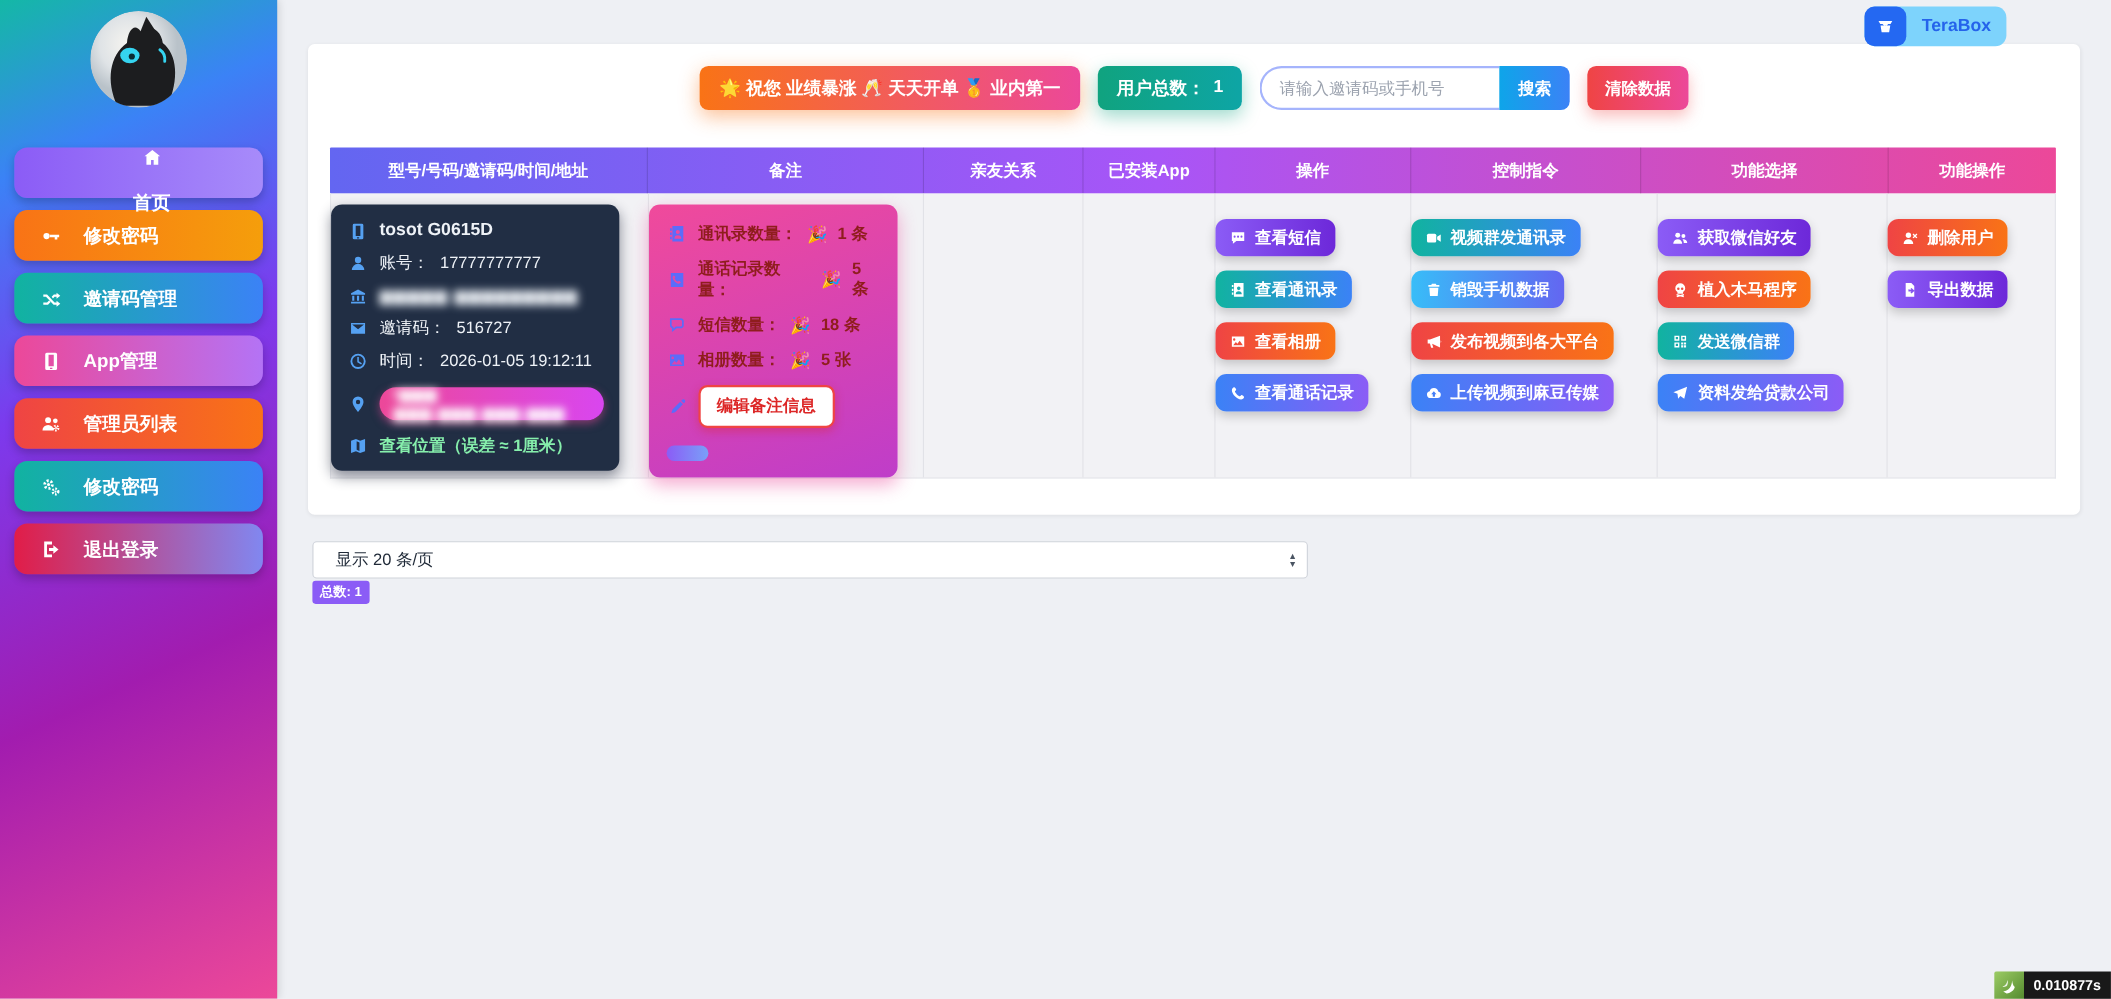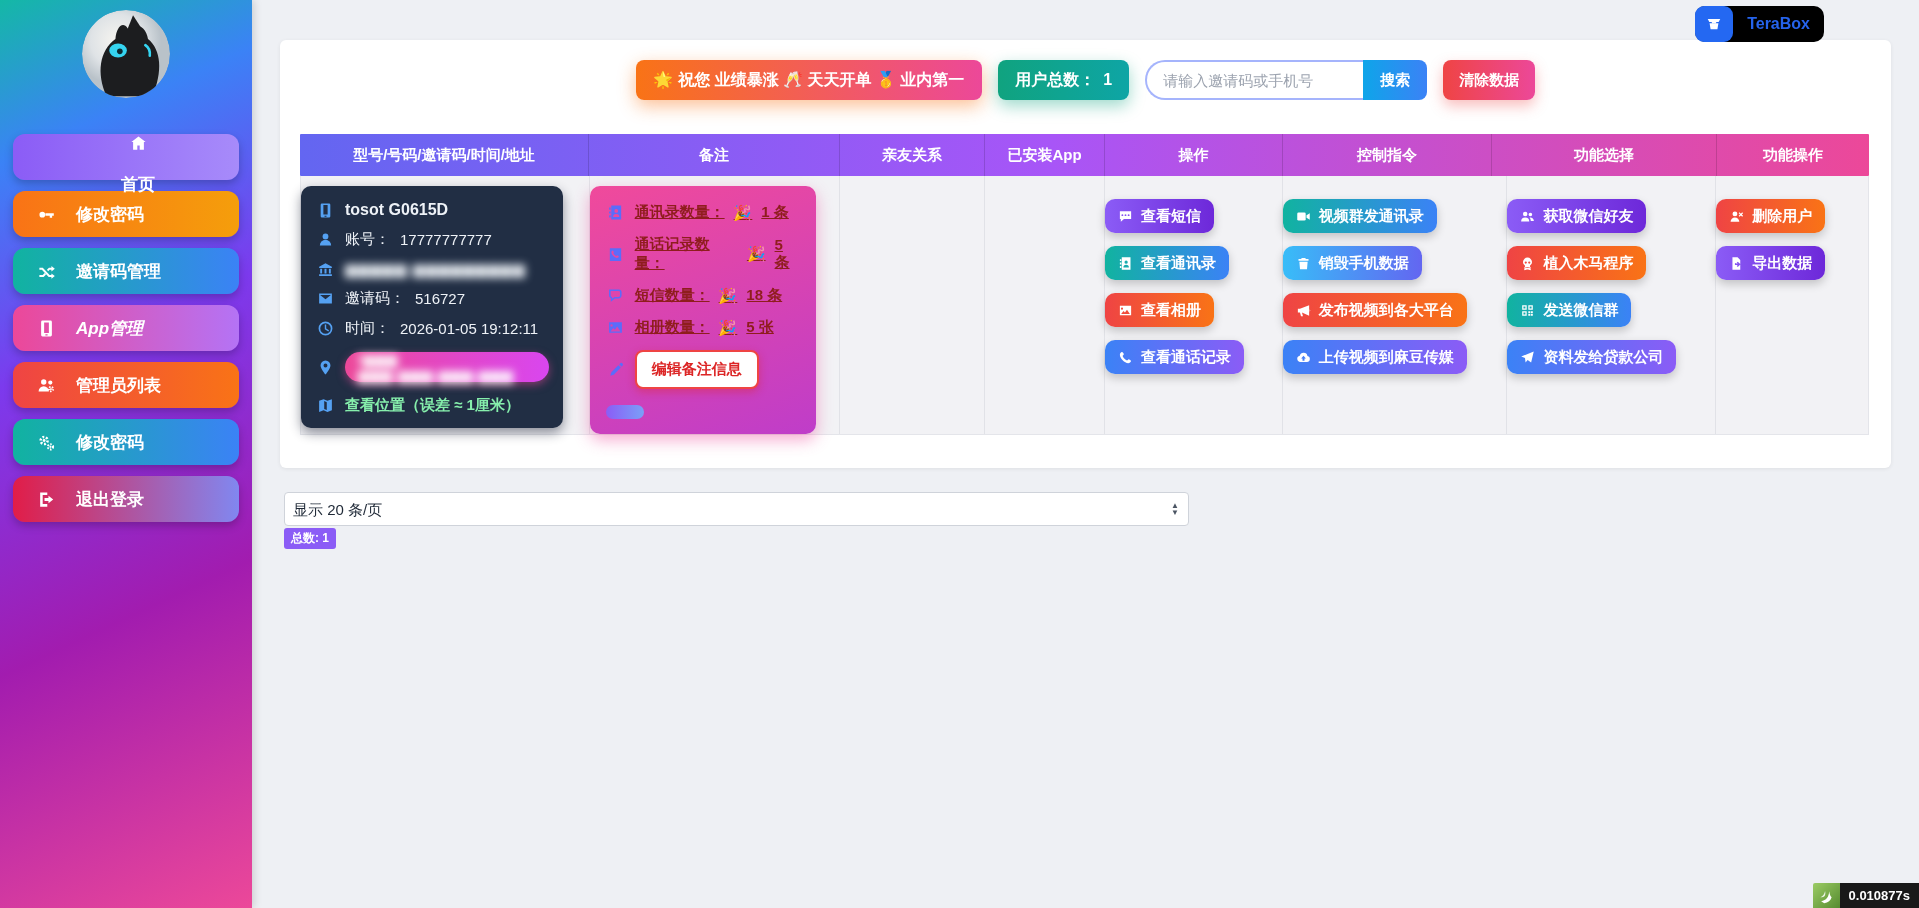--- a/index.html
+++ b/index.html
@@ -22,29 +22,29 @@
     display:flex; align-items:center; gap:20px; padding-left:24px;
     color:#fff; font-weight:bold; font-size:17px; cursor:pointer;
     box-shadow:0 4px 9px rgba(0,0,0,.22);
   }
   .menu-item .ico { font-size:19px; display:flex; }
   
   .g-purple       { background:linear-gradient(90deg,#8b5cf6,#6d28d9); }
   .g-purple-l     { background:linear-gradient(90deg,#8b5cf6,#a78bfa);flex-direction:column; }
   .g-orange       { background:linear-gradient(90deg,#f97316,#f59e0b); }
   .g-teal-blue    { background:linear-gradient(90deg,#11b3a0,#3b82f6); }
-  .g-pink-purple  { background:linear-gradient(90deg,#ec4899,#b473f5);font-style:italic; }
+  .g-pink-purple  { background:linear-gradient(90deg,#ec4899,#b473f5); }
   .g-red-orange   { background:linear-gradient(90deg,#ef4444,#f97316); }
   .g-blue-purple  { background:linear-gradient(90deg,#3b82f6,#8b5cf6); }
   .g-blue         { background:linear-gradient(90deg,#38bdf8,#6366f1); }
   .g-crimson-violet { background:linear-gradient(90deg,#e11d48,#8187f0); }
   
   .brand {
     position:absolute; top:6px; right:95px; height:36px; border-radius:10px;
-    background:#000000; display:flex; align-items:center; z-index:4; cursor:pointer;
+    background:#7dd3fc; display:flex; align-items:center; z-index:4; cursor:pointer;
   }
   .brand-icn {
     width:38px; height:36px; border-radius:9px; background:#2468f2;
     display:flex; align-items:center; justify-content:center; color:#fff;
   }
   .brand-txt { padding:0 14px; color:#2563eb; font-weight:bold; font-size:16px; }
   
   .content { position:absolute; left:252px; top:0; width:1667px; height:908px; }
   .main-card {
     margin:40px 28px 0 28px; background:#fff; border-radius:6px;
@@ -109,21 +109,21 @@
     display:flex; align-items:center; padding:0 13px; color:#fff; font-weight:bold; font-size:14px;
     box-shadow:0 3px 8px rgba(236,72,153,.5);
   }
   .dev-link { color:#86efac; font-weight:bold; cursor:pointer; }
   
   .notes-card {
     width:226px; border-radius:10px; padding:17px 14px 15px 16px;
     background:linear-gradient(160deg,#f04a9b 0%,#bf3dc9 100%);
     box-shadow:0 6px 16px rgba(236,72,153,.45);
   }
-  .note-row { display:flex; align-items:center; gap:9px; margin-bottom:13px; font-size:15px; font-weight:bold; color:#8f1d1d;text-decoration:underline; }
+  .note-row { display:flex; align-items:center; gap:9px; margin-bottom:13px; font-size:15px; font-weight:bold; color:#8f1d1d; }
   .note-row .ico { color:#5b6cfa; width:20px; display:flex; justify-content:center; font-size:17px; flex:none; }
   .edit-row { display:flex; align-items:center; gap:9px; margin-top:4px; }
   .edit-btn {
     background:#fff; color:#dc2626; border:2px solid #ef4444; border-radius:8px;
     padding:8px 15px; font-weight:bold; font-size:15px; cursor:pointer;
     box-shadow:0 3px 9px rgba(220,38,38,.4);
     font-family:"Liberation Sans","DejaVu Sans",sans-serif;
   }
   .mini-pill { width:38px; height:14px; border-radius:7px; margin-top:16px; background:linear-gradient(90deg,#8b5cf6,#7aa0f8); }
   
@@ -132,21 +132,21 @@
     border:none; border-radius:10px; color:#fff; font-weight:bold; font-size:15px; cursor:pointer;
     box-shadow:0 4px 10px rgba(0,0,0,.20);
     font-family:"Liberation Sans","DejaVu Sans",sans-serif; white-space:nowrap;
   }
   .grad-btn .ico { display:flex; font-size:15px; }
   
   .pager { margin:24px 0 0 32px; width:905px; }
   .select-wrap { position:relative; }
   .page-select {
     width:100%; height:34px; border:1px solid #cfd3da; border-radius:4px; background:#fff;
-    padding:0 8px; font-size:15px; color:#1f2937; appearance:none; -webkit-appearance:none; outline:none;
+    padding:0 20px; font-size:15px; color:#1f2937; appearance:none; -webkit-appearance:none; outline:none;
     font-family:"Liberation Sans","DejaVu Sans",sans-serif;
   }
   .select-arrows {
     position:absolute; right:10px; top:50%; transform:translateY(-50%);
     display:flex; flex-direction:column; line-height:7px; font-size:8px; color:#4b5563; pointer-events:none;
   }
   .total-badge {
     display:inline-block; margin-top:2px; background:#8b5cf6; color:#fff;
     font-size:12px; font-weight:bold; padding:2px 7px; border-radius:3px;
   }

